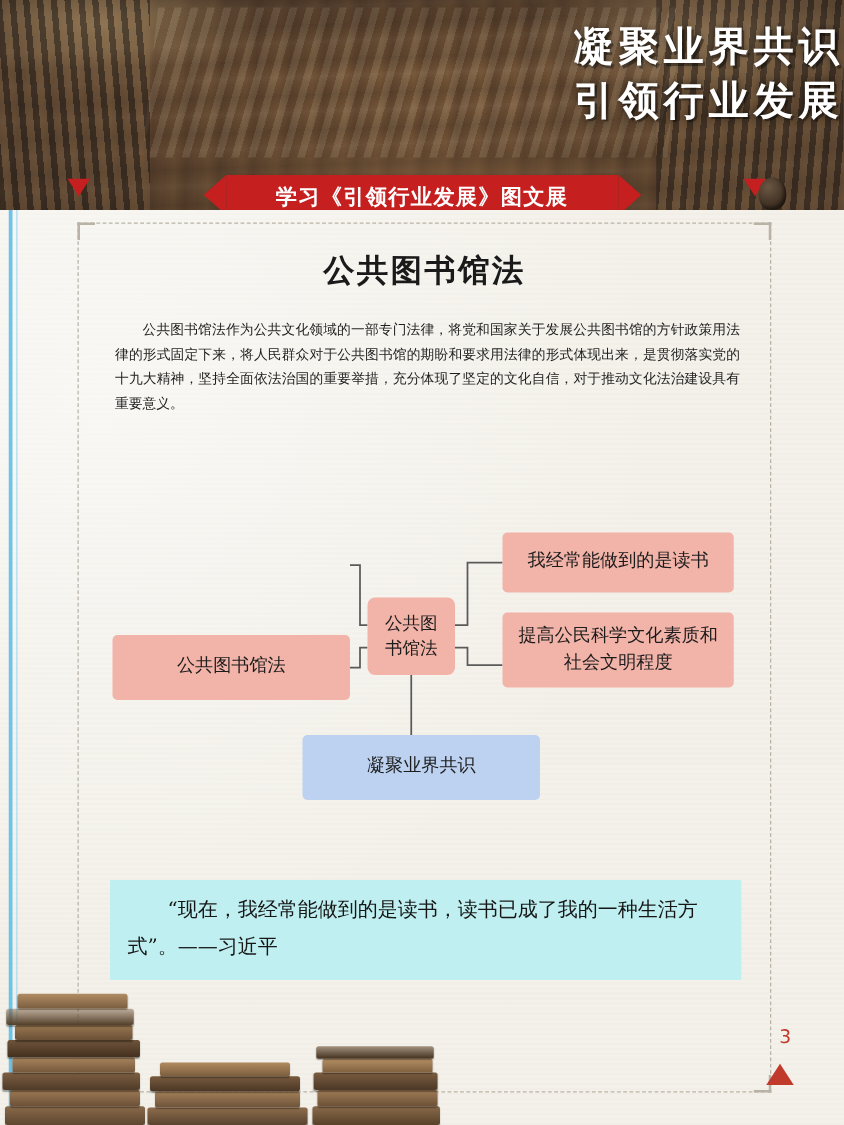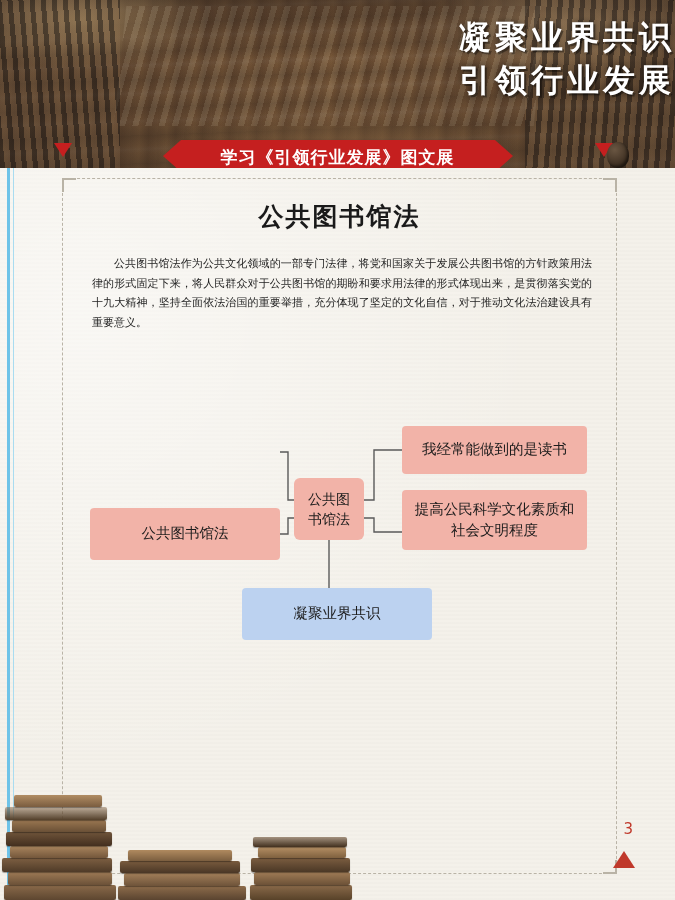--- a/index.html
+++ b/index.html
@@ -324,20 +324,21 @@
       </g>
     </svg>
 
     <div class="node pink n-mid-left">公共图书馆法</div>
     <div class="node center n-center">公共图书馆法</div>
     <div class="node pink n-top-right">我经常能做到的是读书</div>
     <div class="node pink n-mid-right">提高公民科学文化素质和社会文明程度</div>
     <div class="node blue n-bottom">凝聚业界共识</div>
   </div>
 
+  <div class="quote">“现在，我经常能做到的是读书，读书已成了我的一种生活方式”。——习近平</div>
 
   <div class="books">
     <div class="stack stack-a">
       <div class="bk" style="left:4px;  bottom:0px;  width:112px; height:15px; background:linear-gradient(180deg,#8a6a4a,#5d4630);"></div>
       <div class="bk" style="left:8px;  bottom:15px; width:104px; height:13px; background:linear-gradient(180deg,#9d7a55,#6b5138);"></div>
       <div class="bk" style="left:2px;  bottom:28px; width:110px; height:14px; background:linear-gradient(180deg,#7d5f42,#4f3b28);"></div>
       <div class="bk" style="left:10px; bottom:42px; width:98px;  height:12px; background:linear-gradient(180deg,#a9855e,#74573b);"></div>
       <div class="bk" style="left:6px;  bottom:54px; width:106px; height:14px; background:linear-gradient(180deg,#6f543a,#432f1f);"></div>
       <div class="bk" style="left:12px; bottom:68px; width:94px;  height:12px; background:linear-gradient(180deg,#9a7751,#6a5036);"></div>
       <div class="bk" style="left:5px;  bottom:80px; width:102px; height:13px; background:linear-gradient(180deg,#85654578,#53402b);"></div>

